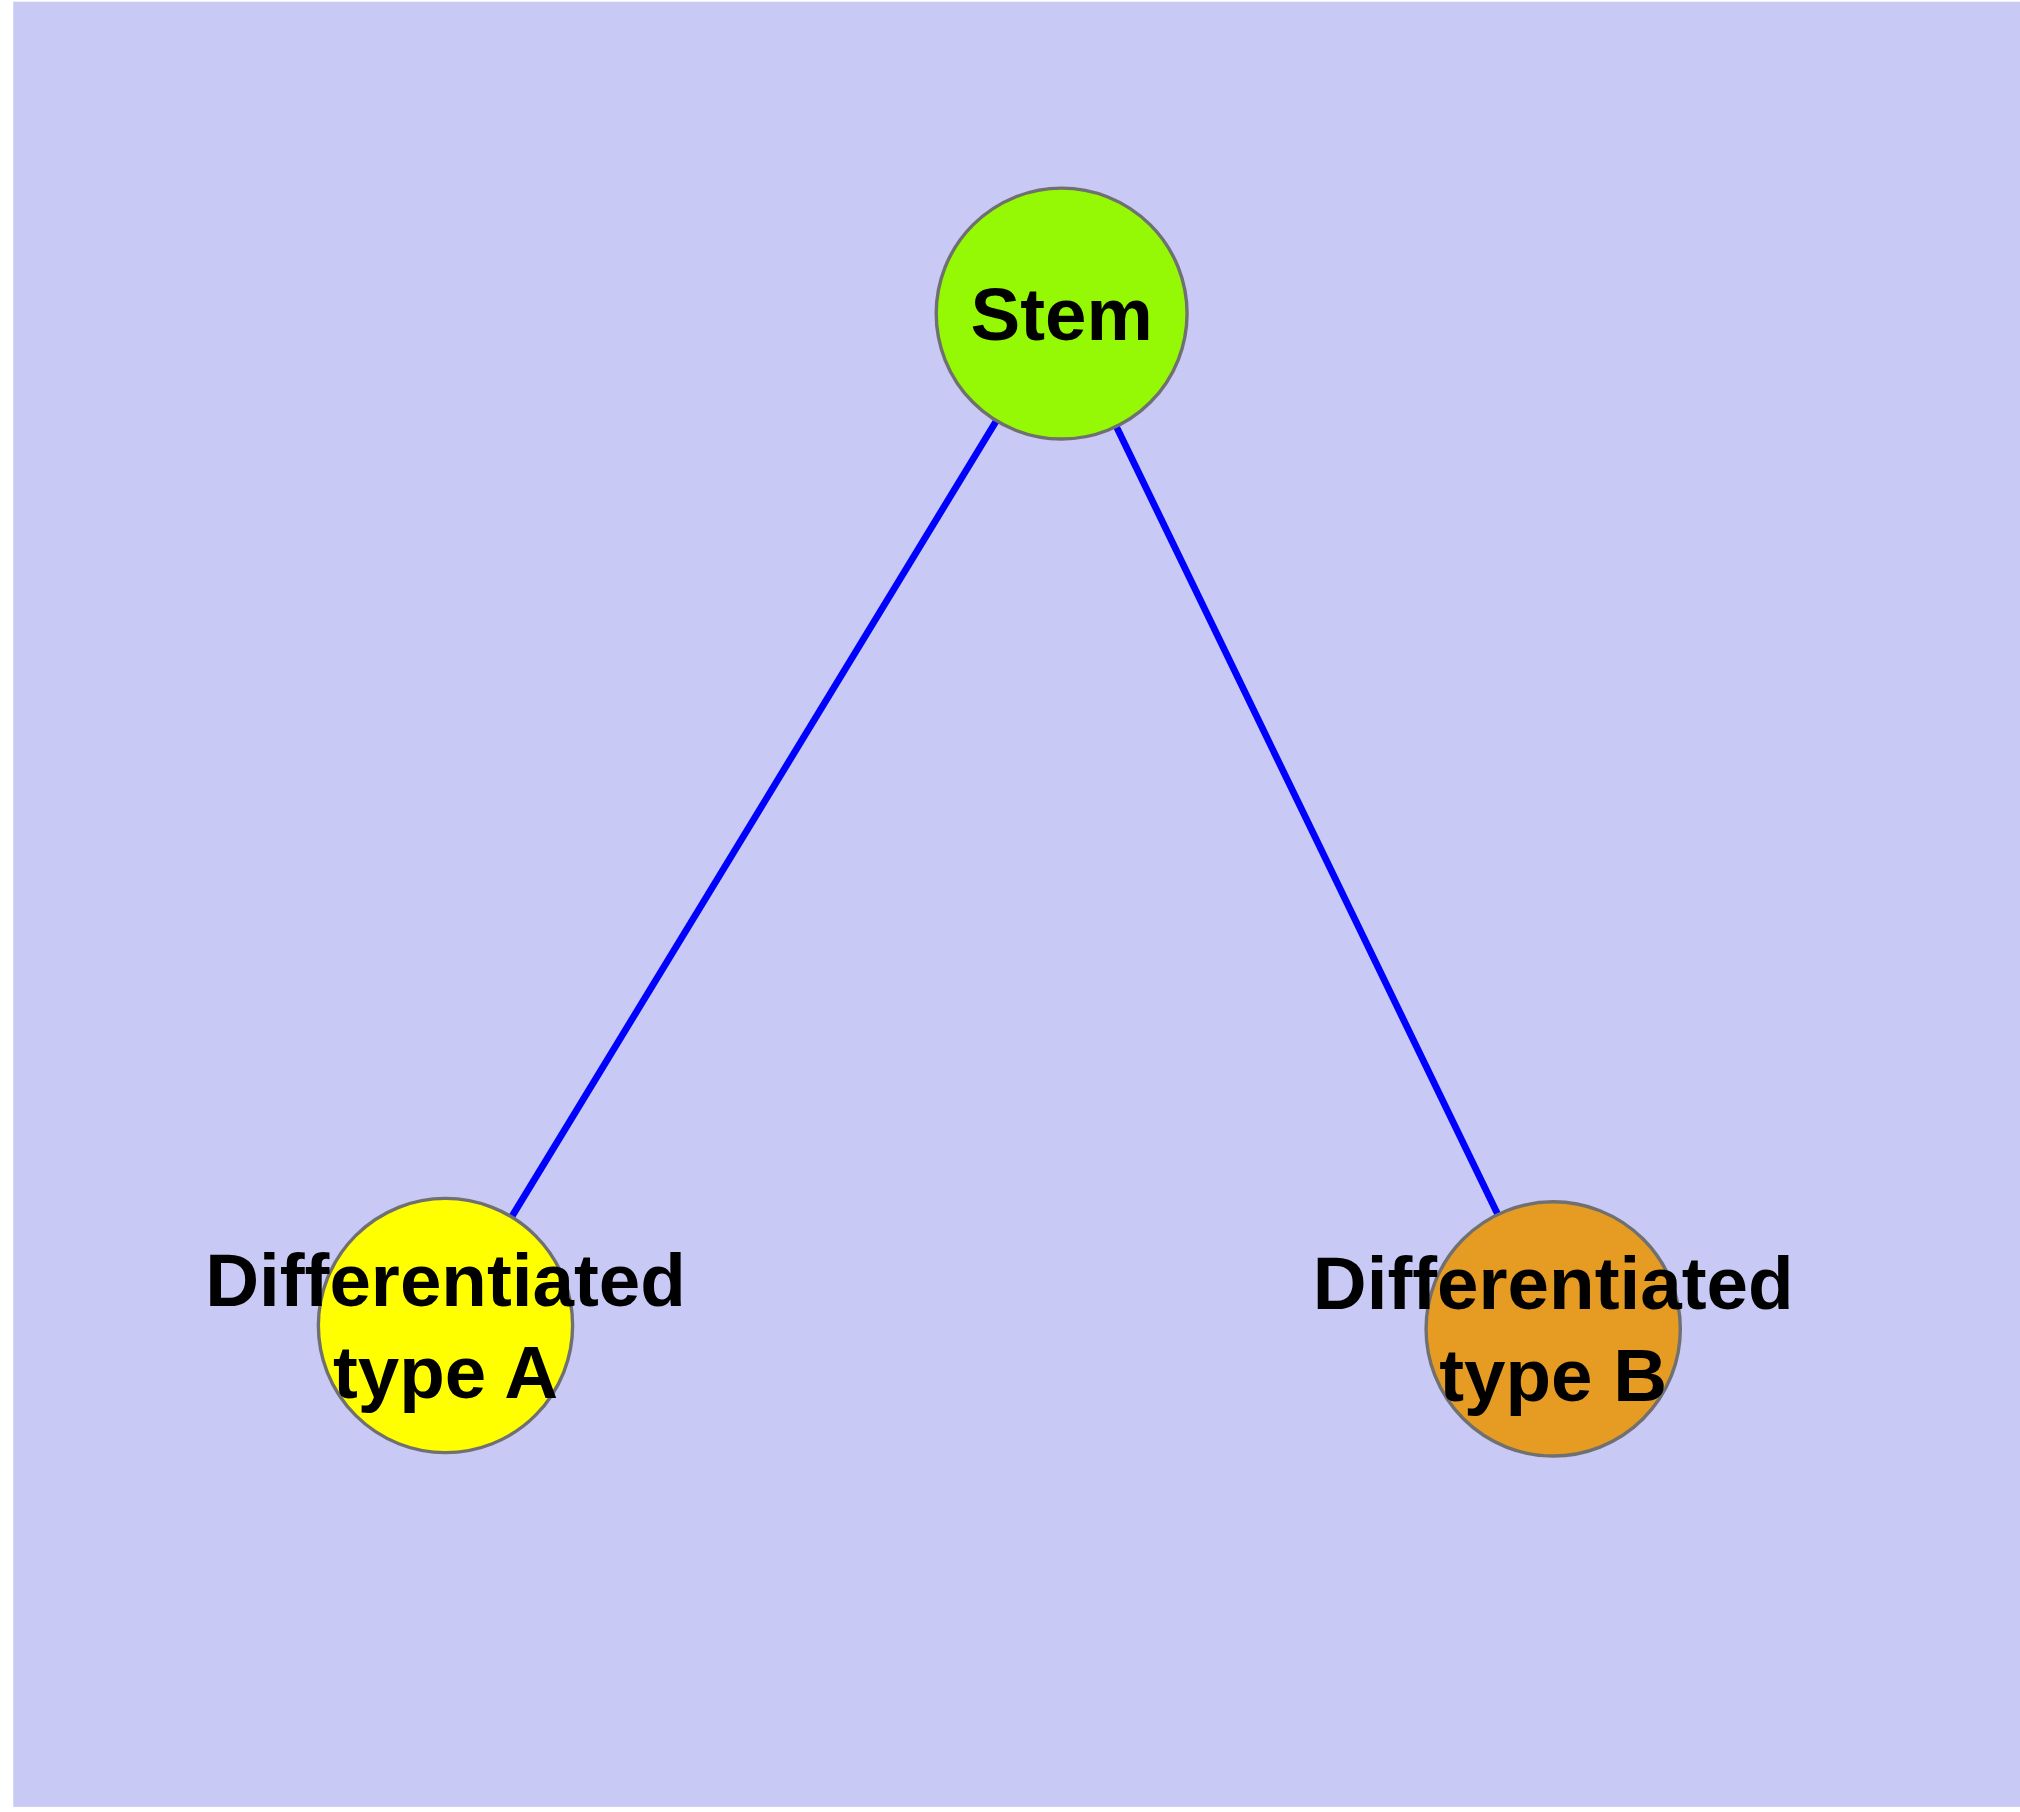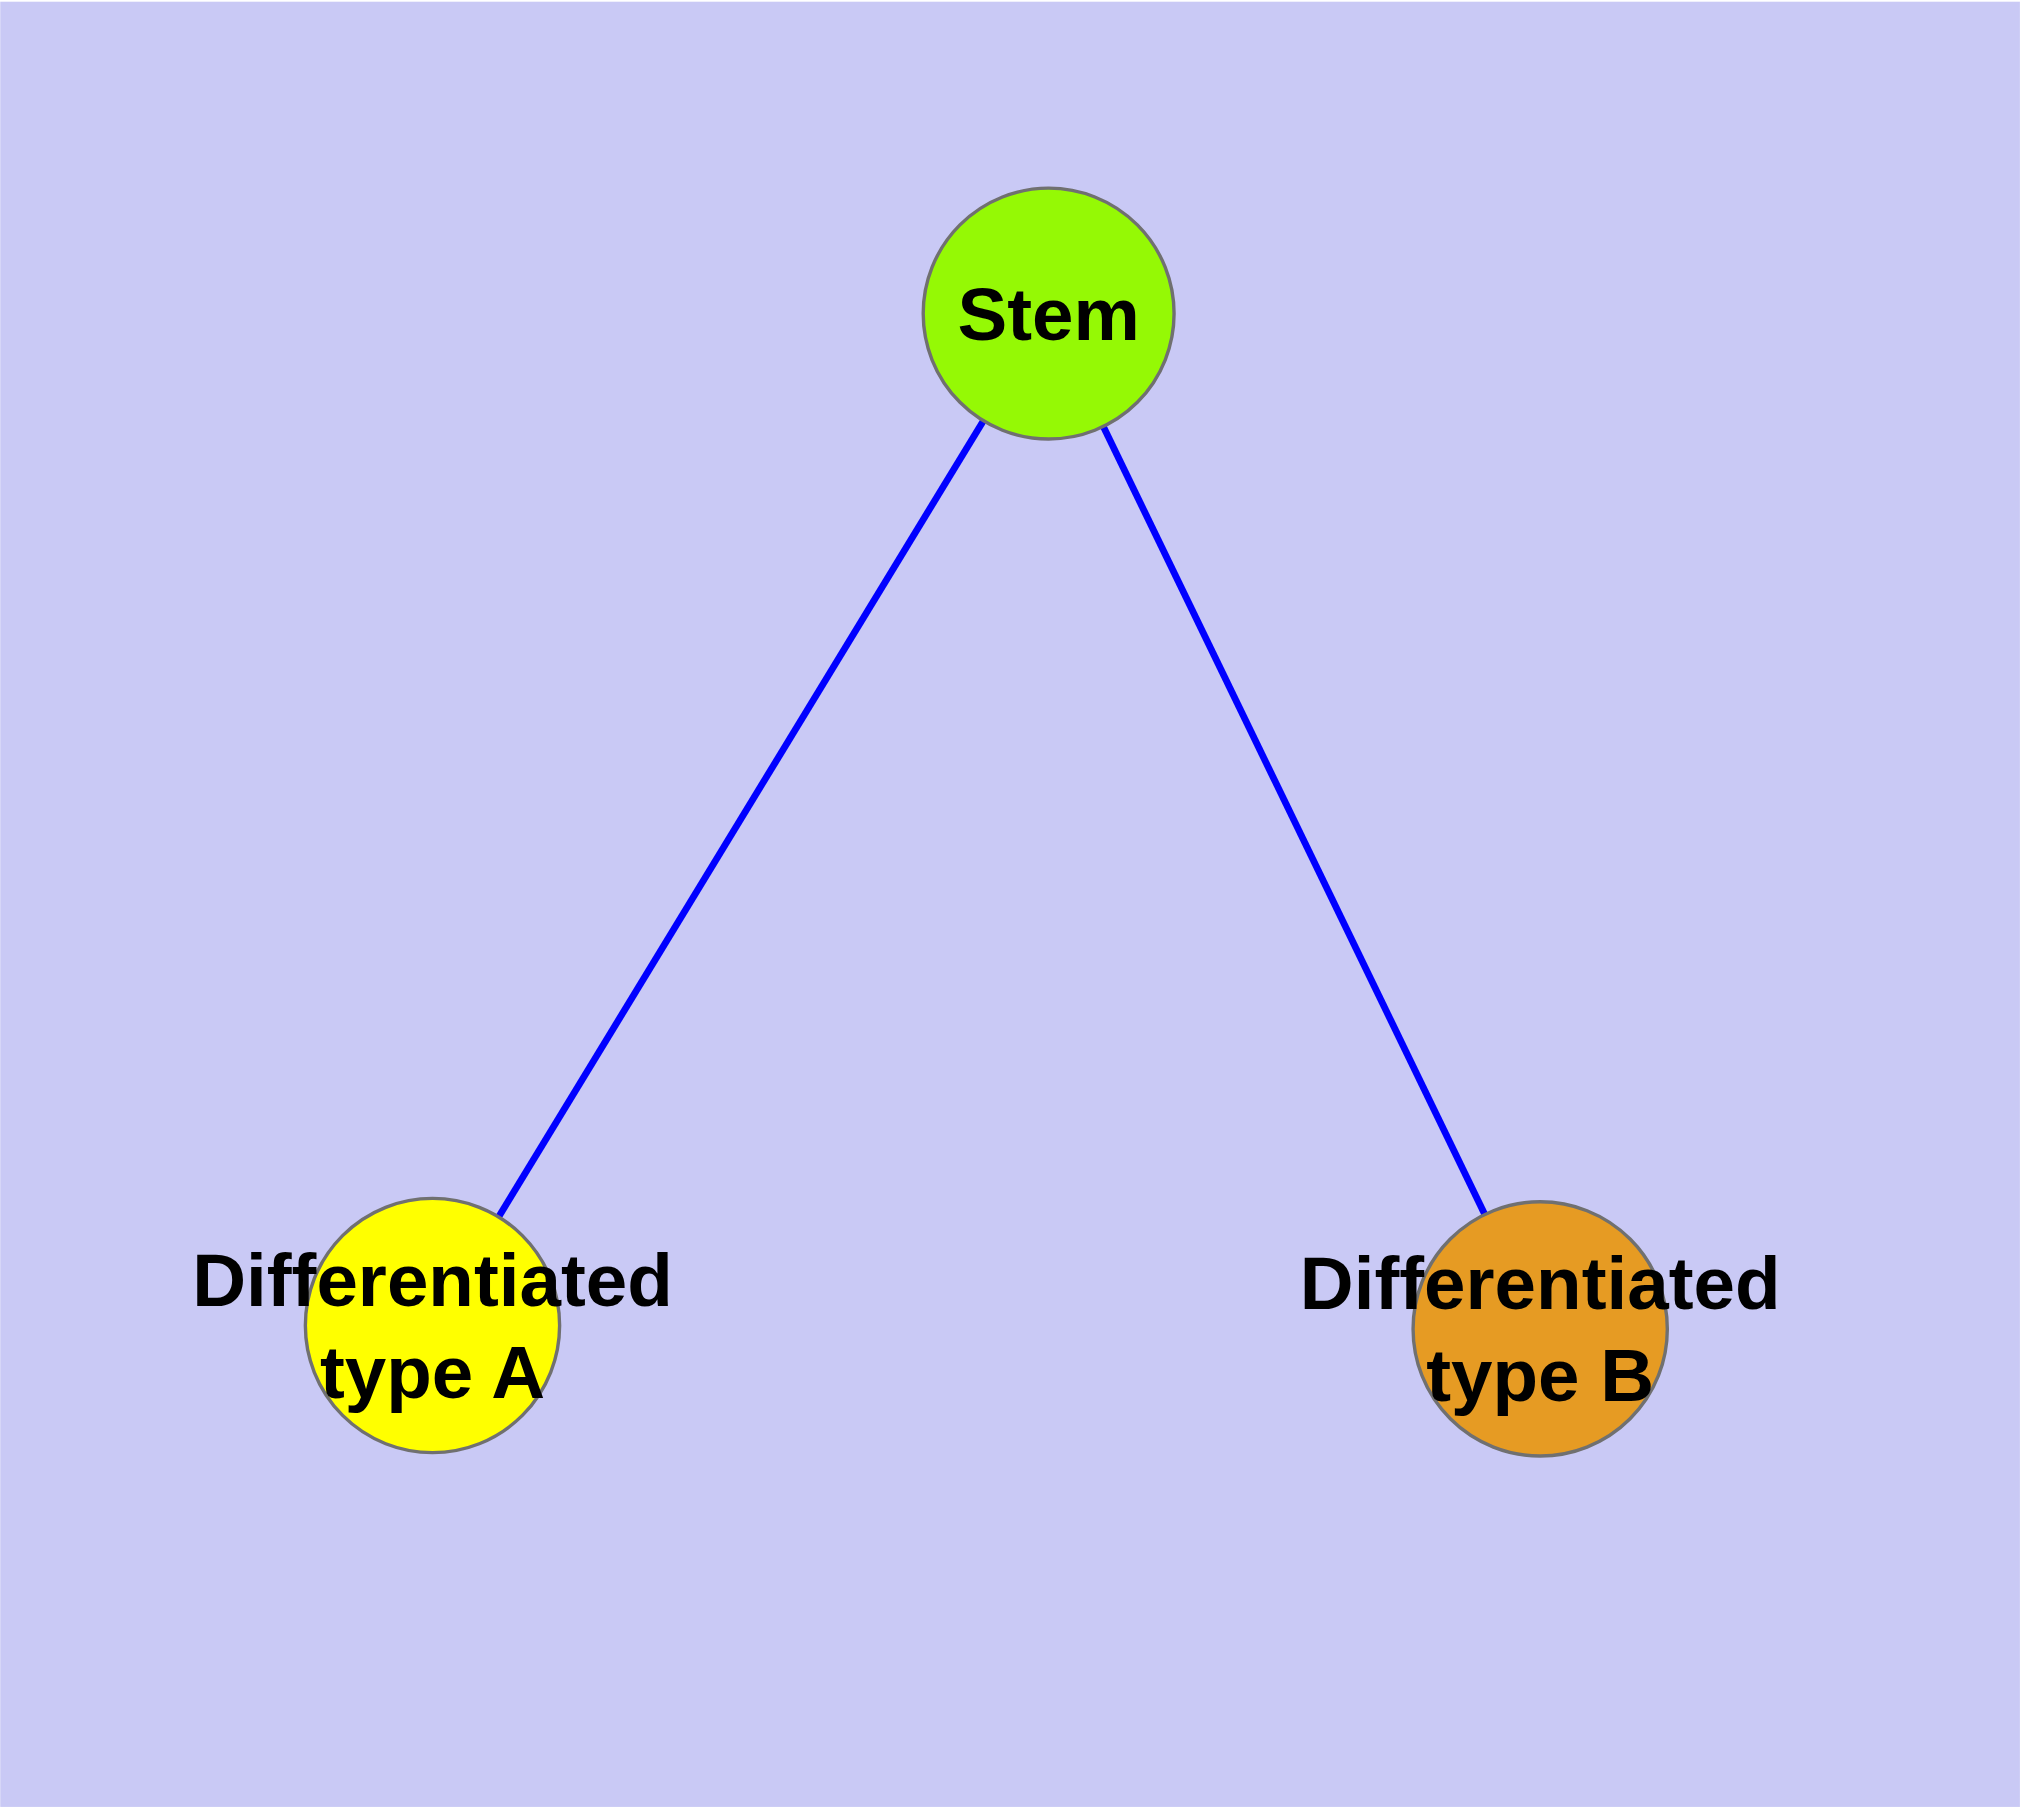--- a/index.html
+++ b/index.html
@@ -8,20 +8,21 @@
     background: #ffffff;
     width: 2021px;
     height: 1812px;
     overflow: hidden;
     font-family: "Liberation Sans", "DejaVu Sans", sans-serif;
   }
   .diagram-wrap {
     position: relative;
     width: 1627px;
     height: 1812px;
+    padding-left: 13px;
   }
   svg {
     display: block;
   }
   .node-label {
     font-family: "Liberation Sans", "DejaVu Sans", sans-serif;
     font-weight: bold;
   }
 </style>
 </head>

